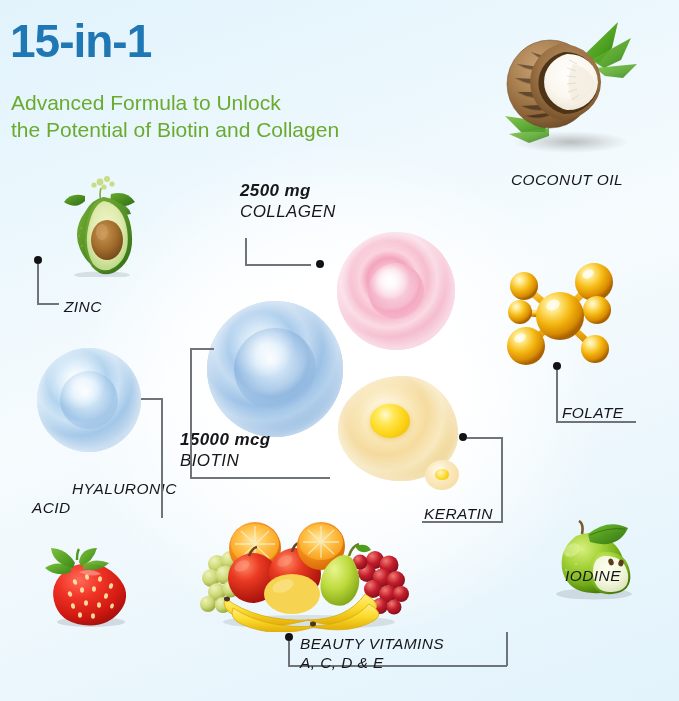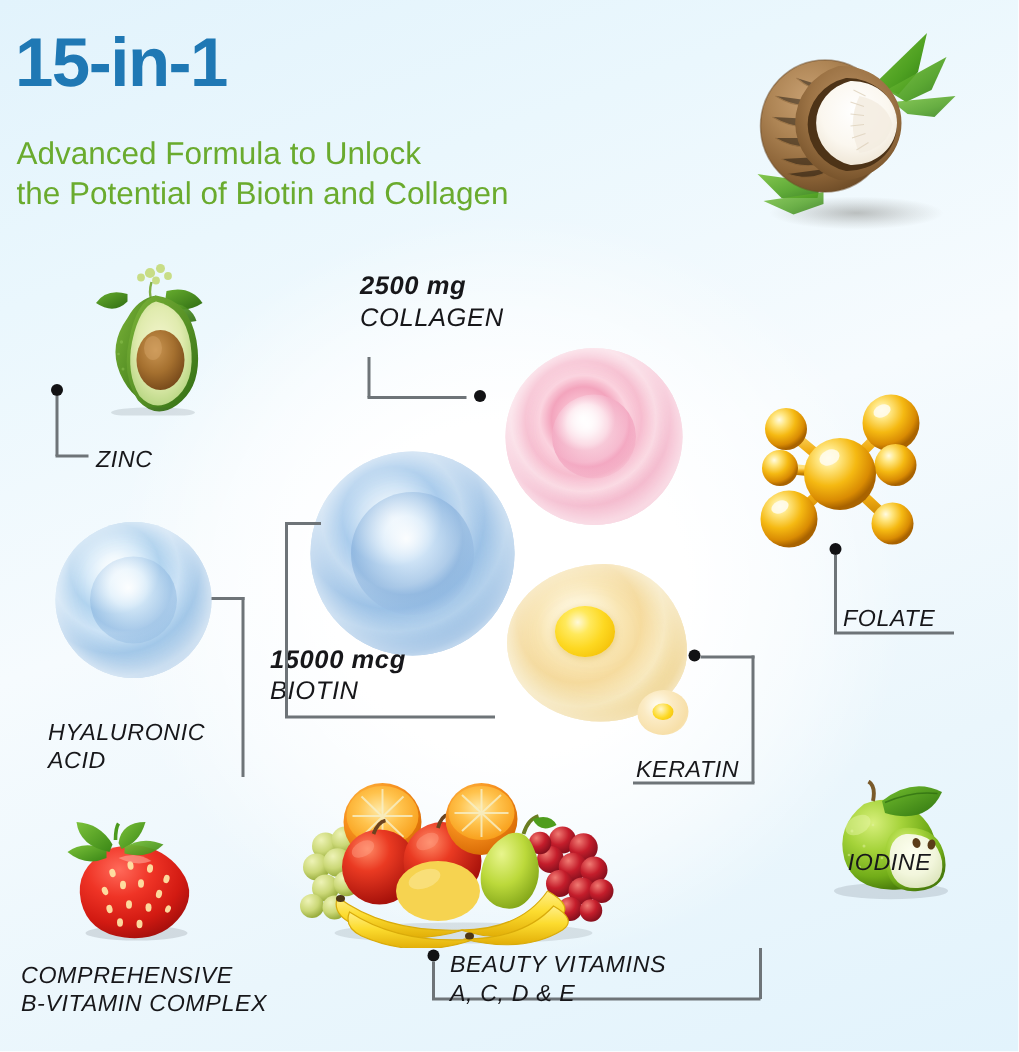--- a/index.html
+++ b/index.html
@@ -253,20 +253,21 @@
       <g stroke="#ded2bd" stroke-width="0.8" opacity="0.8">
         <path d="M82 44 l8 4"></path>
           <path d="M80 52 l9 3"></path>
           <path d="M80 60 l9 1"></path>
         <path d="M80 68 l9 -1"></path>
           <path d="M81 76 l9 -3"></path>
           <path d="M84 84 l8 -5"></path>
       </g>
     </svg>
   </div>
+  <div class="label center" style="left:487px; top:170px; width:160px;">COCONUT OIL</div>
 
   <div class="art" style="left:55px; top:172px; width:95px; height:105px;">
     <svg width="95" height="105" viewBox="0 0 95 105">
       <defs>
         <linearGradient id="avSkin" x1="0" y1="0" x2="1" y2="1">
           <stop offset="0%" stop-color="#7db53a"></stop>
           <stop offset="55%" stop-color="#558f24"></stop>
           <stop offset="100%" stop-color="#2f6b12"></stop>
         </linearGradient>
         <radialGradient id="avFlesh" cx="48%" cy="42%" r="66%">
@@ -373,21 +374,21 @@
       </g>
     </svg>
   </div>
   <div class="dot" style="left:553px; top:362px;"></div>
   <div class="ln v" style="left:556px; top:370px; height:52px;"></div>
   <div class="ln h" style="left:556px; top:421px; width:80px;"></div>
   <div class="label" style="left:562px; top:403px;">FOLATE</div>
 
   <div class="sphere orb-blue-sm" style="left:37px; top:348px; width:104px; height:104px;"></div>
   <div class="label" style="left:32px; top:479px;">
-    <span style="display:block;">HYALURONIC</span>
+    <span style="display:block;margin-left:40px;">HYALURONIC</span>
     <span style="display:block;">ACID</span>
   </div>
 
   <div class="ln h" style="left:141px; top:398px; width:22px;"></div>
   <div class="ln v" style="left:161px; top:398px; height:120px;"></div>
 
   <div class="sphere orb-blue-lg" style="left:207px; top:301px; width:136px; height:136px;"></div>
   <div class="label big right" style="left:180px; top:429px; width:135px;">
     <span class="amount">15000 mcg</span>
     <span class="nutrient">BIOTIN</span>
@@ -446,24 +447,20 @@
 
       <path d="M46 24 q12 -5 22 2 q-10 4 -22 -2 z" fill="#ffb3a2" opacity="0.55"></path>
 
       <path d="M38 18 q-16 -6 -26 2 q12 10 26 4 z" fill="url(#calyx)"></path>
       <path d="M42 15 q-8 -14 -24 -15 q2 16 22 20 z" fill="url(#calyx)"></path>
       <path d="M46 14 q2 -14 18 -14 q-4 14 -16 18 z" fill="url(#calyx)"></path>
       <path d="M50 17 q12 -8 26 -2 q-10 10 -26 6 z" fill="url(#calyx)" opacity="0.95"></path>
       <path d="M44 12 q0 -8 2 -11" stroke="#4b9a1d" stroke-width="2.4" fill="none"></path>
     </svg>
   </div>
-  <div class="label" style="left:14px; top:641px;">
-    <span style="display:block;">COMPREHENSIVE</span>
-    <span style="display:block;">B-VITAMIN COMPLEX</span>
-  </div>
 
   <div class="art" style="left:197px; top:516px; width:220px; height:116px;">
     <svg width="220" height="116" viewBox="0 0 220 116">
       <defs>
         <radialGradient id="orangeG" cx="36%" cy="28%" r="72%">
           <stop offset="0%" stop-color="#ffc24a"></stop>
           <stop offset="55%" stop-color="#f7901e"></stop>
           <stop offset="100%" stop-color="#d96c06"></stop>
         </radialGradient>
         <radialGradient id="orangeFlesh" cx="46%" cy="40%" r="65%">

